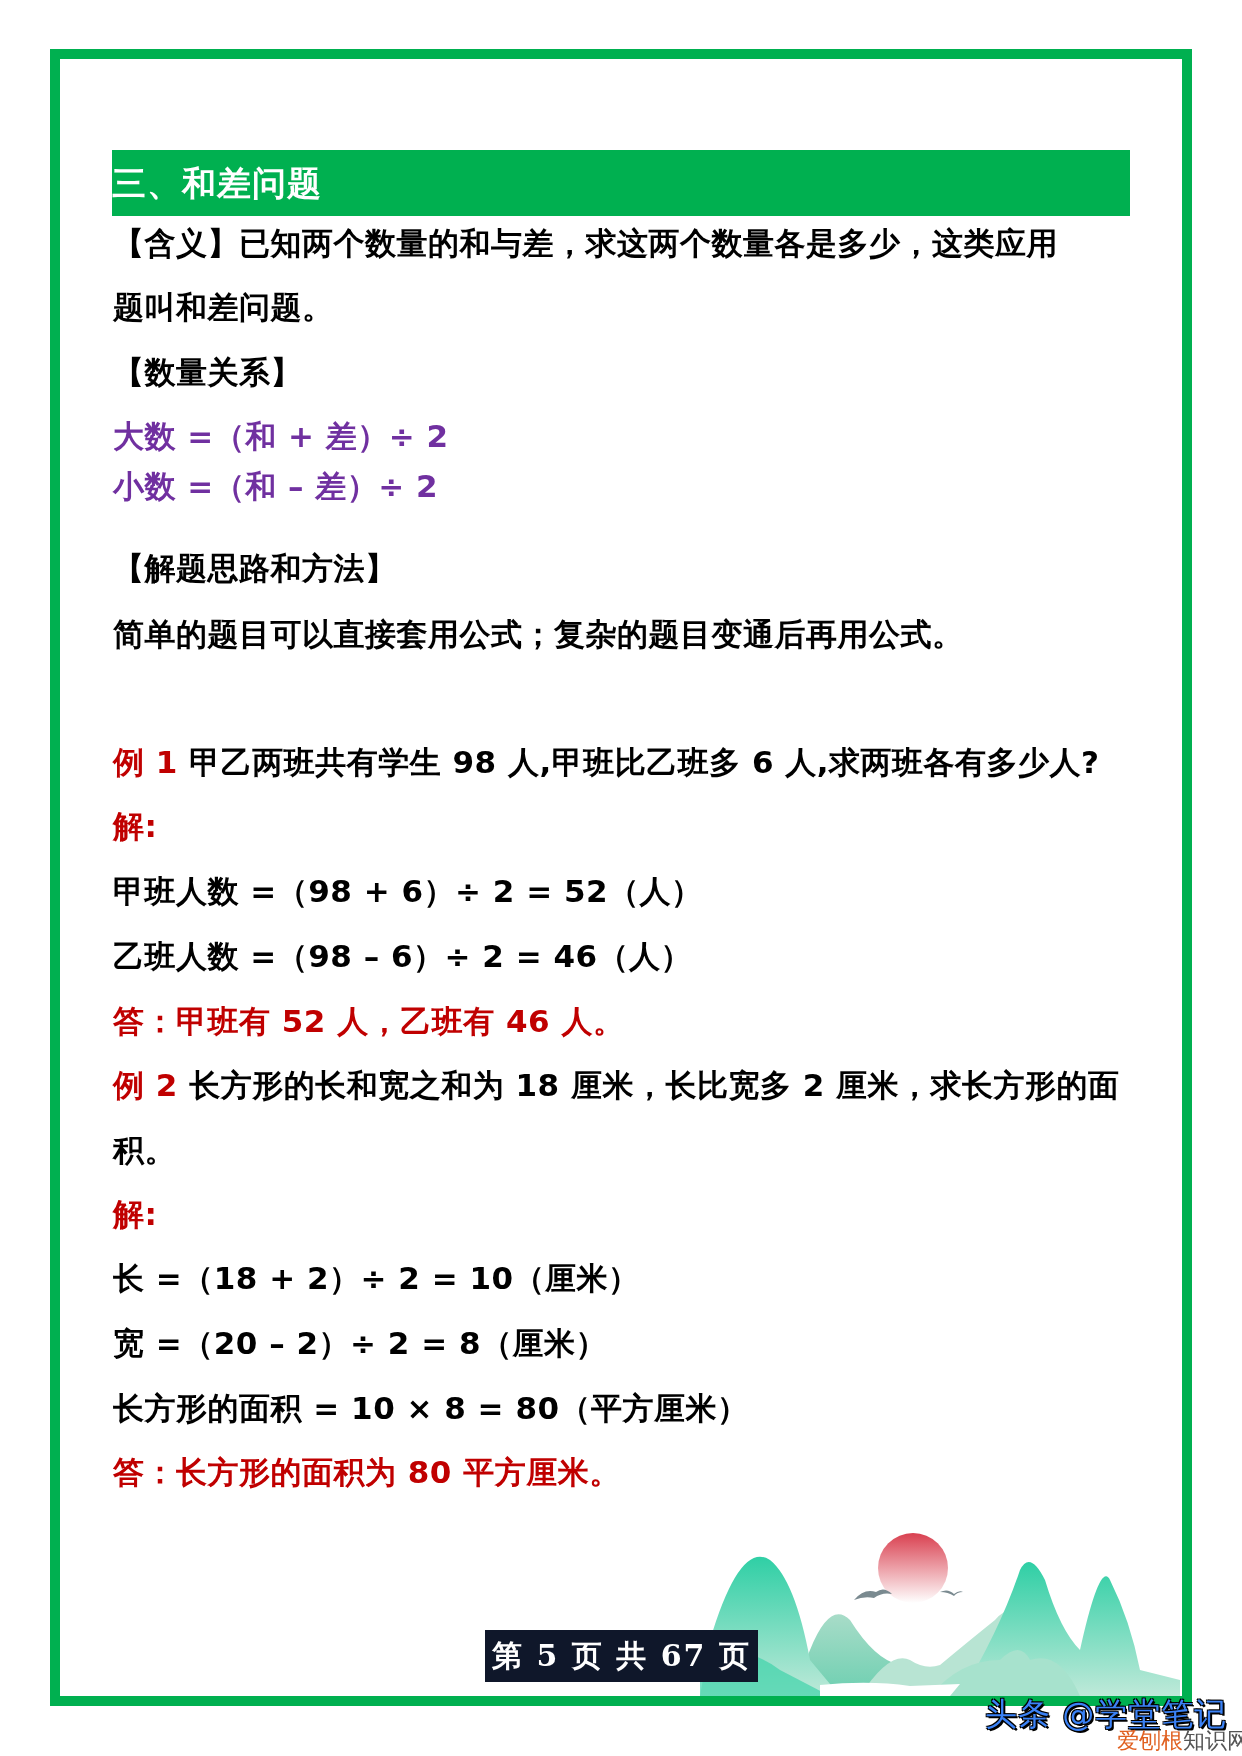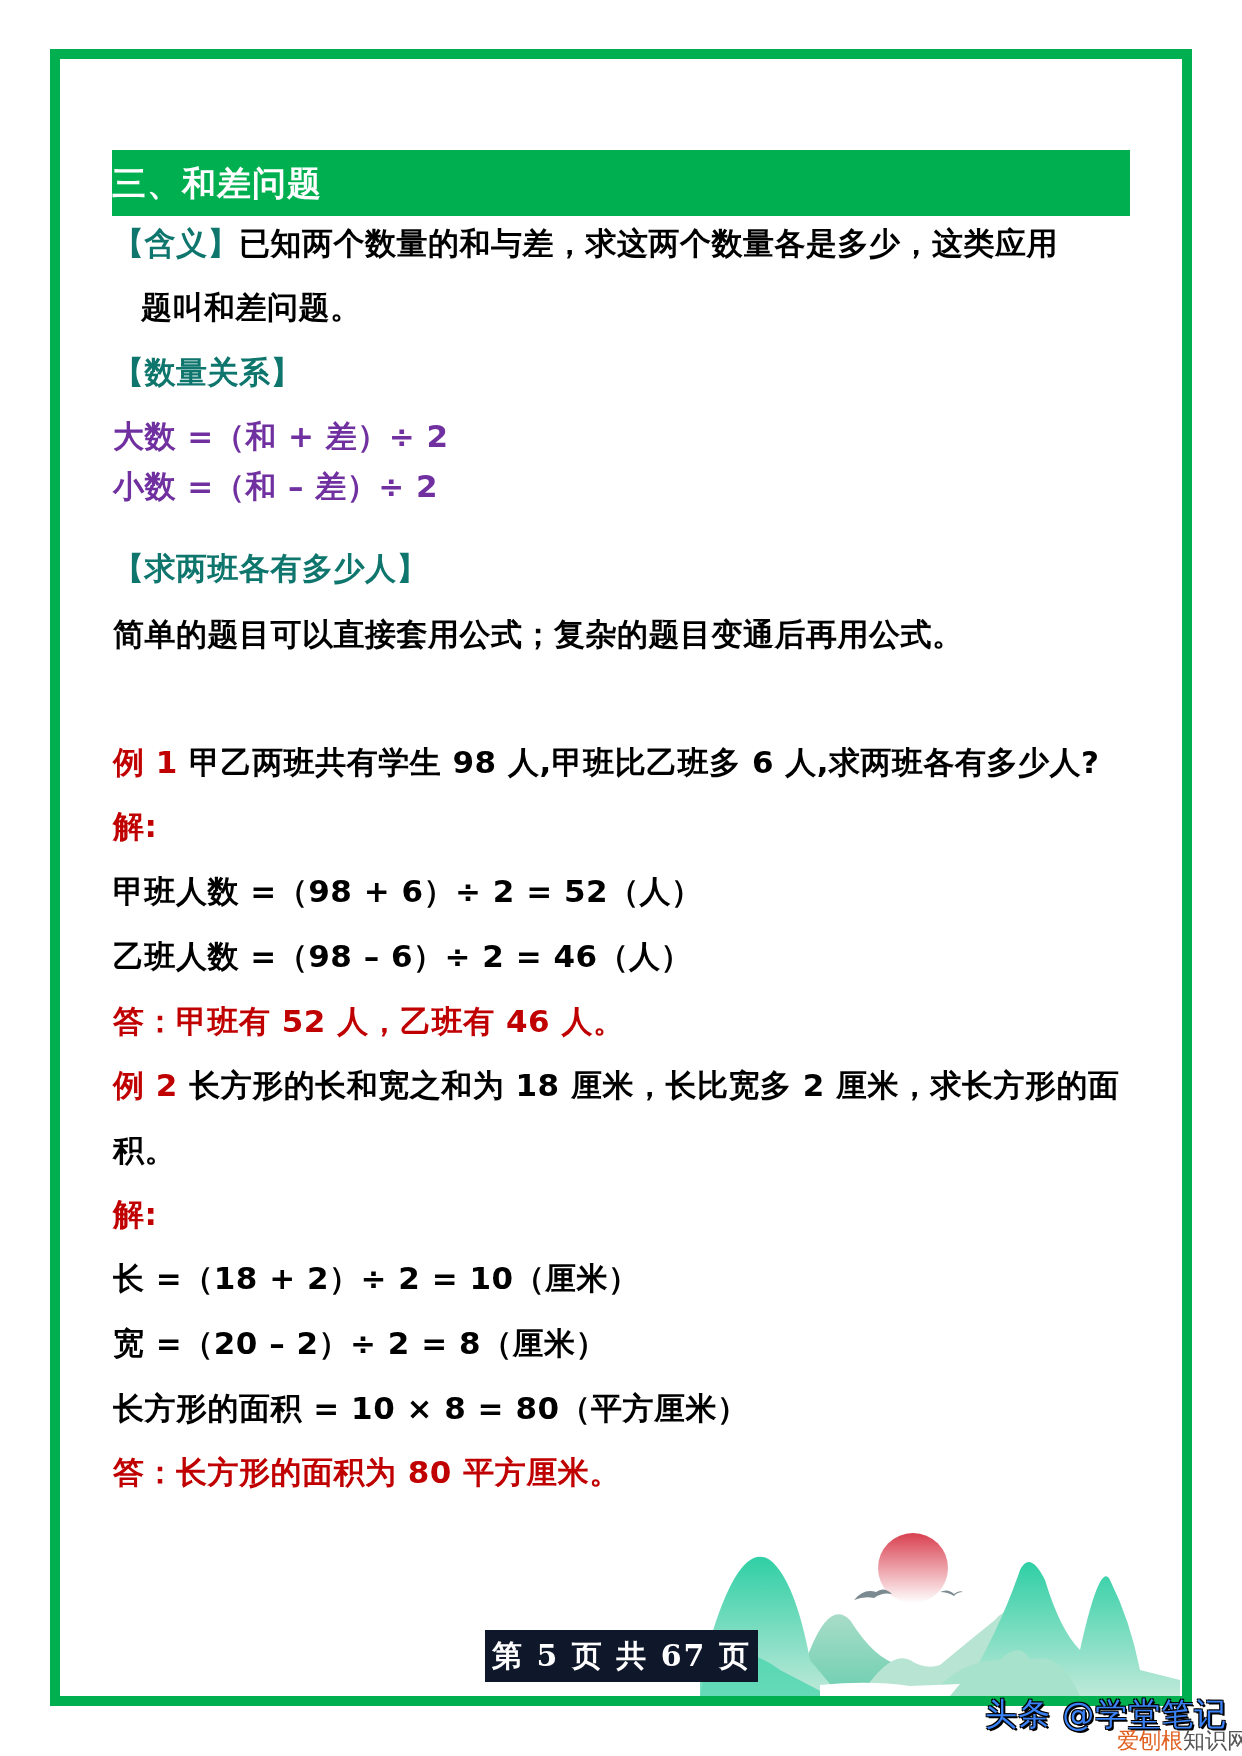--- a/index.html
+++ b/index.html
@@ -18,21 +18,21 @@
     background: #00b050;
   }
   .section-title {
     position: absolute; left: 112px; top: 150px; height: 66px; line-height: 66px;
     color: #ffffff; font-size: 34px; font-weight: bold; letter-spacing: 1px;
   }
   .line {
     position: absolute; left: 113px; font-size: 31px; font-weight: bold;
     color: #000000; white-space: nowrap; line-height: 40px; letter-spacing: 0.5px;
   }
-  .red { color: #0f766e; }
+  .red { color: #000000; }
   .dred { color: #c00000; }
   .purple { color: #7030a0; }
   .page-badge {
     position: absolute; left: 485px; top: 1630px; width: 273px; height: 52px;
     background: #0f172a; color: #ffffff; font-weight: bold; font-size: 30px;
     line-height: 52px; text-align: center; letter-spacing: 2px; z-index: 3;
     font-family: "DejaVu Serif", "Liberation Serif", serif;
   }
   .scenery { position: absolute; left: 700px; top: 1500px; width: 480px; height: 196px; z-index: 2; }
   .watermark {
@@ -50,27 +50,27 @@
 <body>
 
 <div class="frame"></div>
 
 <div class="section-bar"></div>
 <div class="section-title">三、和差问题</div>
 
 <div class="line" style="top:223px;">
   <span class="red">【含义】</span><span>已知两个数量的和与差，求这两个数量各是多少，这类应用</span>
 </div>
-<div class="line" style="top:287px;margin-left:28px;">题叫和差问题。</div>
+<div class="line" style="top:287px;">题叫和差问题。</div>
 
 <div class="line red" style="top:352px;">【数量关系】</div>
 <div class="line purple" style="top:416px;">大数 =（和 + 差）÷ 2</div>
 <div class="line purple" style="top:466px;">小数 =（和 – 差）÷ 2</div>
 
-<div class="line red" style="top:548px;">【求两班各有多少人】</div>
+<div class="line red" style="top:548px;">【解题思路和方法】</div>
 <div class="line" style="top:614px;">简单的题目可以直接套用公式；复杂的题目变通后再用公式。</div>
 
 <div class="line" style="top:742px;">
   <span class="dred">例 1</span>
   <span>甲乙两班共有学生 98 人,甲班比乙班多 6 人,求两班各有多少人?</span>
 </div>
 <div class="line dred" style="top:806px;">解:</div>
 <div class="line" style="top:871px;">甲班人数 =（98 + 6）÷ 2 = 52（人）</div>
 <div class="line" style="top:936px;">乙班人数 =（98 – 6）÷ 2 = 46（人）</div>
 <div class="line dred" style="top:1001px;">答：甲班有 52 人，乙班有 46 人。</div>

